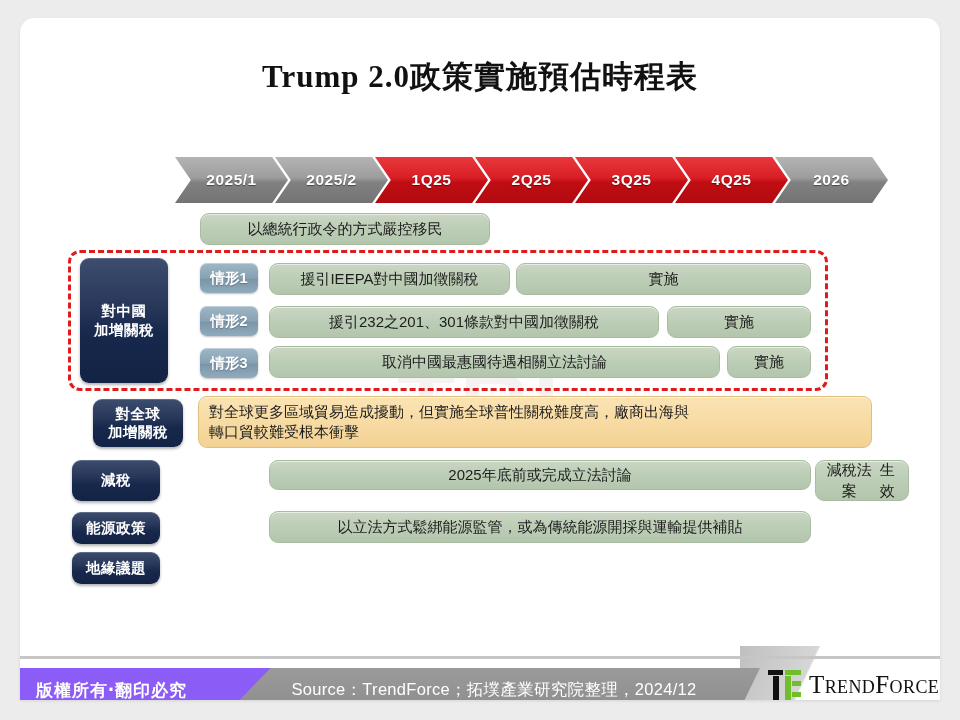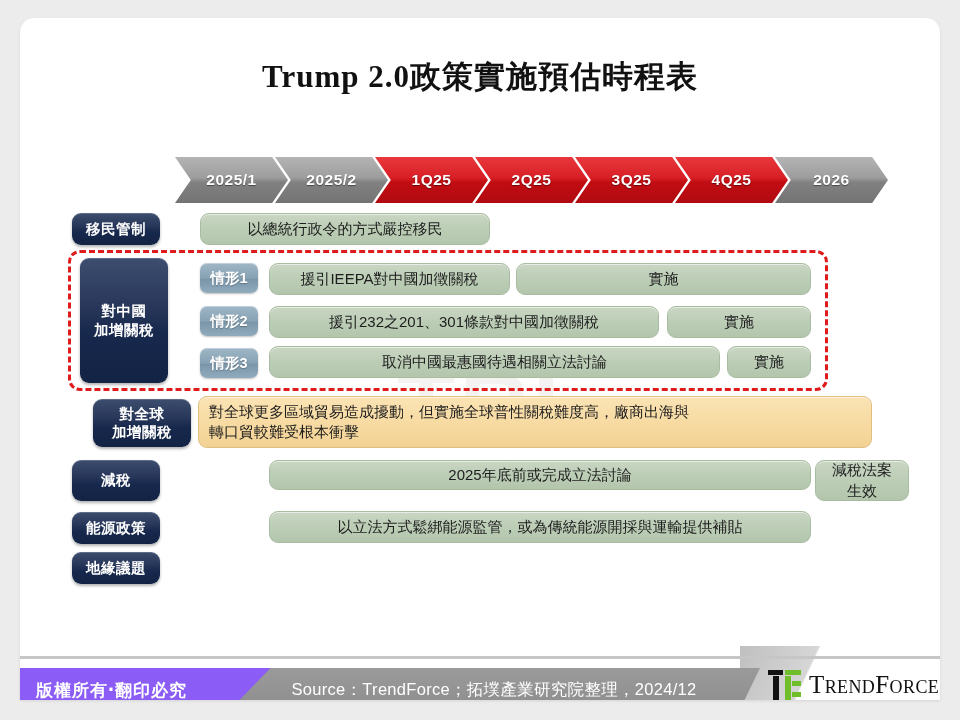--- a/index.html
+++ b/index.html
@@ -146,21 +146,20 @@
   <div id="timeline">
     <div class="chev gray" style="left:0px">2025/1</div>
     <div class="chev gray" style="left:100px">2025/2</div>
     <div class="chev red" style="left:200px">1Q25</div>
     <div class="chev red" style="left:300px">2Q25</div>
     <div class="chev red" style="left:400px">3Q25</div>
     <div class="chev red" style="left:500px">4Q25</div>
     <div class="chev gray" style="left:600px">2026</div>
   </div>
 
-  <div class="row-label" style="left:52px; top:195px; width:88px; height:32px;">移民管制</div>
   <div class="bar" style="left:180px; top:195px; width:290px; height:32px;">以總統行政令的方式嚴控移民</div>
 
   <div id="dashed-group"></div>
 
   <div class="row-label" style="left:60px; top:240px; width:88px; height:125px; flex-direction:column;">
     <span>對中國</span>
     <span>加增關稅</span>
   </div>
 
   <div class="case-tag" style="left:180px; top:245px; width:58px; height:30px;">情形1</div>
@@ -168,32 +167,32 @@
   <div class="bar" style="left:496px; top:245px; width:295px; height:32px;">實施</div>
 
   <div class="case-tag" style="left:180px; top:288px; width:58px; height:30px;">情形2</div>
   <div class="bar" style="left:249px; top:288px; width:390px; height:32px;">援引232之201、301條款對中國加徵關稅</div>
   <div class="bar" style="left:647px; top:288px; width:144px; height:32px;">實施</div>
 
   <div class="case-tag" style="left:180px; top:330px; width:58px; height:30px;">情形3</div>
   <div class="bar" style="left:249px; top:328px; width:451px; height:32px;">取消中國最惠國待遇相關立法討論</div>
   <div class="bar" style="left:707px; top:328px; width:84px; height:32px;">實施</div>
 
-  <div class="row-label" style="left:73px; top:381px; width:98px; height:48px; flex-direction:column;">
+  <div class="row-label" style="left:73px; top:381px; width:90px; height:48px; flex-direction:column;">
     <span>對全球</span>
     <span>加增關稅</span>
   </div>
   <div class="bar tan" style="left:178px; top:378px; width:674px; height:52px; flex-direction:column; align-items:flex-start; justify-content:center;">
     <span>對全球更多區域貿易造成擾動，但實施全球普性關稅難度高，廠商出海與</span>
     <span>轉口貿較難受根本衝擊</span>
   </div>
 
   <div class="row-label" style="left:52px; top:442px; width:88px; height:41px;">減稅</div>
   <div class="bar" style="left:249px; top:442px; width:542px; height:30px;">2025年底前或完成立法討論</div>
-  <div class="bar" style="left:795px; top:442px; width:94px; height:41px; flex-direction:column;">
+  <div class="bar" style="left:795px; top:442px; width:94px; height:41px; ">
     <span>減稅法案</span>
     <span>生效</span>
   </div>
 
   <div class="row-label" style="left:52px; top:494px; width:88px; height:32px;">能源政策</div>
   <div class="bar" style="left:249px; top:493px; width:542px; height:32px;">以立法方式鬆綁能源監管，或為傳統能源開採與運輸提供補貼</div>
 
   <div class="row-label" style="left:52px; top:534px; width:88px; height:32px;">地緣議題</div>
 
   <div id="corner-wedge"></div>

